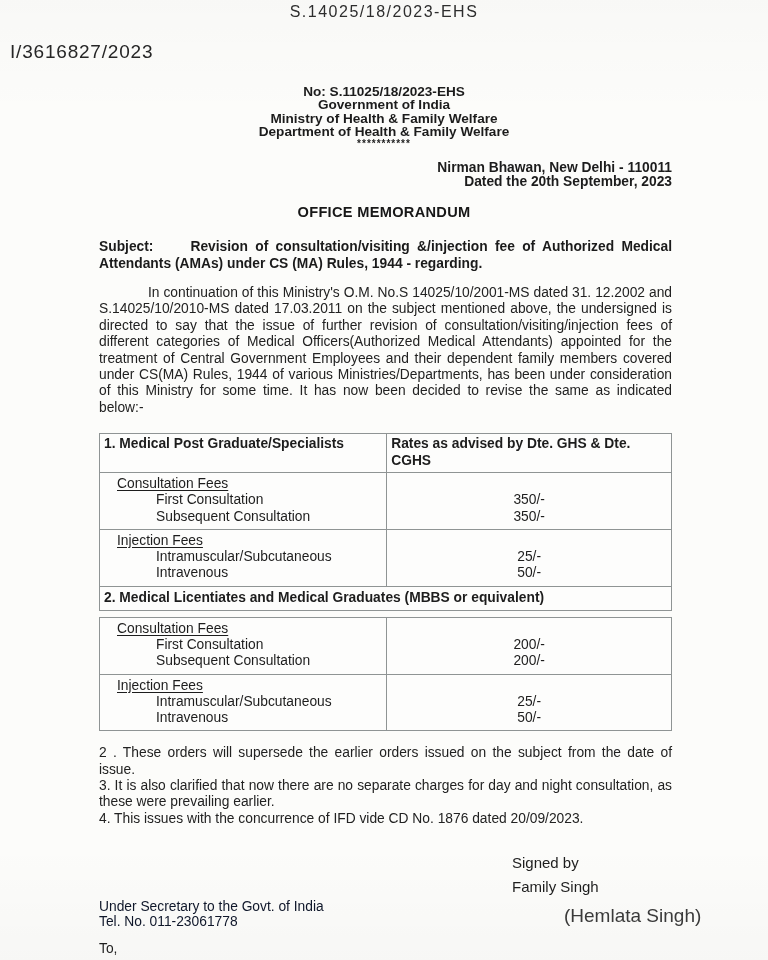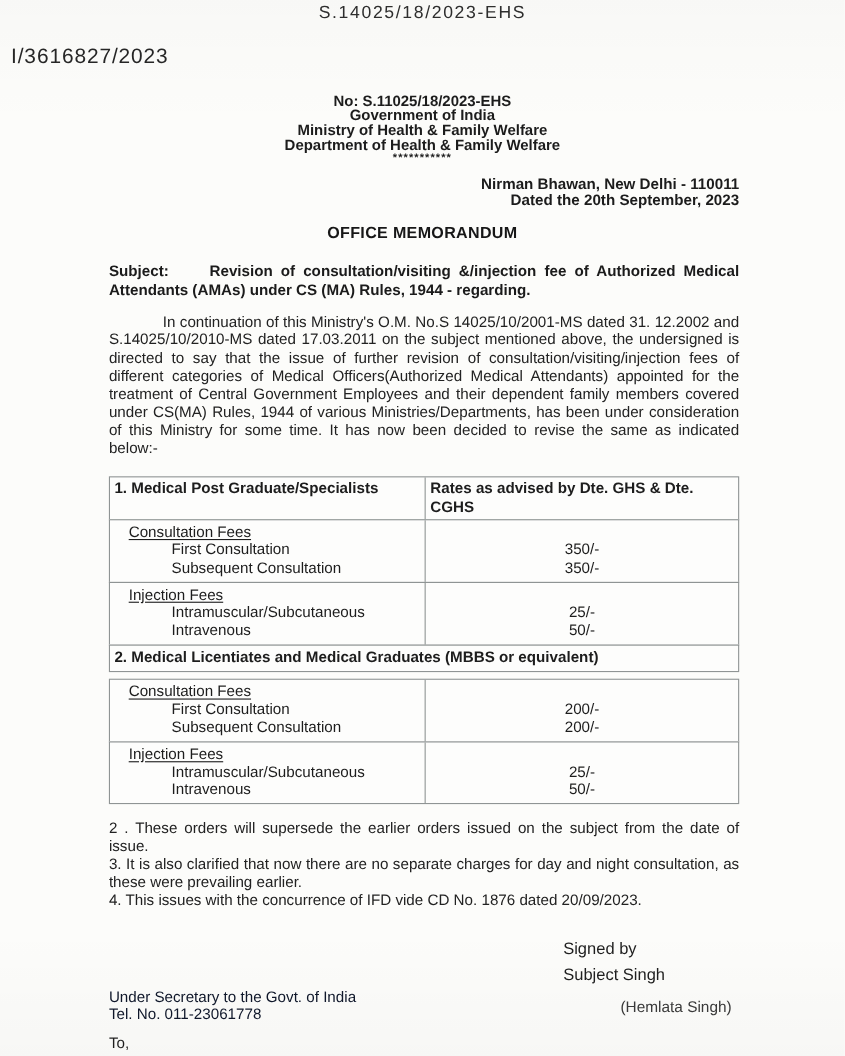--- a/index.html
+++ b/index.html
@@ -41,21 +41,21 @@
   .fee-item{padding-left:52px;}
   .spacer-line{height:16.2px;}
   .blockpad{padding-top:3px;padding-bottom:4px;}
   
   .points{margin-top:14px;}
   .points p{margin:0;text-align:justify;line-height:16.4px;color:#222;}
   
   .sig-area{margin-top:24px;position:relative;}
   .sig-esign{margin-left:413px;font-size:15px;line-height:23.5px;color:#1e1e1e;}
   .sig-dateline{position:relative;white-space:nowrap;}
-  .paren-name{position:absolute;left:52px;top:6px;font-size:14px;color:#3a3a3a;font-family:"Liberation Sans", sans-serif;}
+  .paren-name{position:absolute;left:52px;top:6px;font-size:19px;color:#3a3a3a;font-family:"Liberation Sans", sans-serif;}
   .sig-right{line-height:15.2px;margin-top:1px;color:#0f172a;}
   .to-line{margin-top:11px;}
 </style>
 </head>
 <body>
 
 <div class="scan-tint"></div>
 
 <div class="stamp-top">S.14025/18/2023-EHS</div>
 <div class="file-no">I/3616827/2023</div>
@@ -150,21 +150,21 @@
 
   <div class="points">
     <p>2 .  These orders will supersede the earlier orders issued on the subject from the date  of issue.</p>
     <p>3.  It is also clarified that now there are no separate charges for day and night  consultation, as these were prevailing earlier.</p>
     <p>4.   This issues with the concurrence of IFD vide CD No. 1876 dated 20/09/2023.</p>
   </div>
 
   <div class="sig-area">
     <div class="sig-esign">
       <div>Signed by</div>
-      <div>Subject Singh</div>
+      <div>Family Singh</div>
       <div class="sig-dateline">
         <span class="paren-name">(Hemlata Singh)</span>
       </div>
     </div>
     <div class="sig-right">
       <div>Under Secretary to the Govt. of India</div>
       <div>Tel. No. 011-23061778</div>
     </div>
   </div>
 

